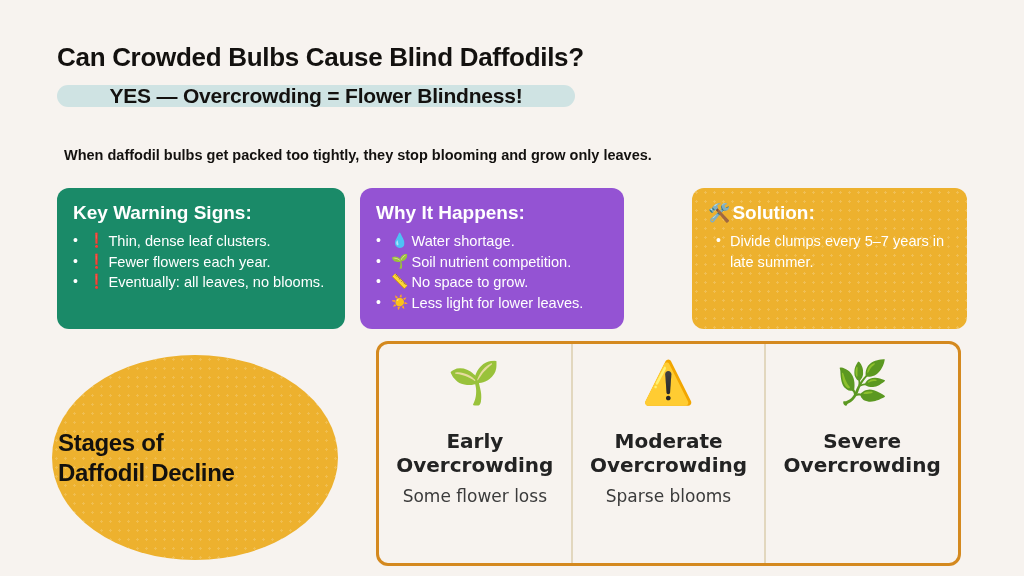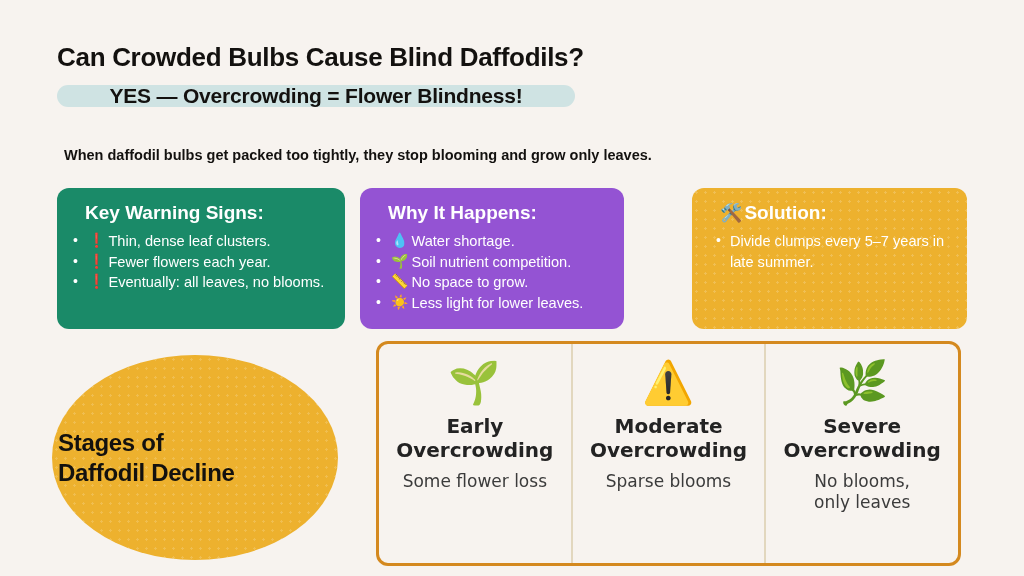--- a/index.html
+++ b/index.html
@@ -93,21 +93,21 @@
     height: 141px;
     background: #edb12e;
     background-image: radial-gradient(rgba(255,255,255,0.18) 1px, transparent 1.2px);
     background-size: 9px 9px;
   }
 
   .panel-title {
     font-size: 19px;
     font-weight: bold;
     line-height: 1.15;
-    margin: 0 0 7px 12px;
+    margin: 0 0 7px 0;
     display: flex;
     align-items: center;
     gap: 2px;
   }
   .panel-title .emoji {
     font-size: 18px;
     line-height: 1;
   }
 
   .panel-list {
@@ -198,21 +198,21 @@
   }
   .stage-emoji {
     font-size: 42px;
     line-height: 1;
     height: 50px;
     display: flex;
     align-items: center;
     justify-content: center;
   }
   .stage-title {
-    margin-top: 7px;
+    margin-top: 22px;
     font-size: 20px;
     font-weight: bold;
     color: #232323;
     line-height: 1.18;
   }
   .stage-sub {
     margin-top: 9px;
     font-size: 17px;
     color: #3b3b3b;
     line-height: 1.22;
@@ -325,21 +325,17 @@
         <div>Sparse blooms</div>
       </div>
     </div>
 
     <div class="stage-card">
       <div class="stage-emoji">🌿</div>
       <div class="stage-title">
         <div>Severe</div>
         <div>Overcrowding</div>
       </div>
-      <div class="stage-sub">
-        <div>No blooms,</div>
-        <div>only leaves</div>
-      </div>
     </div>
 
   </div>
 
 </div>
 
 </body></html>

